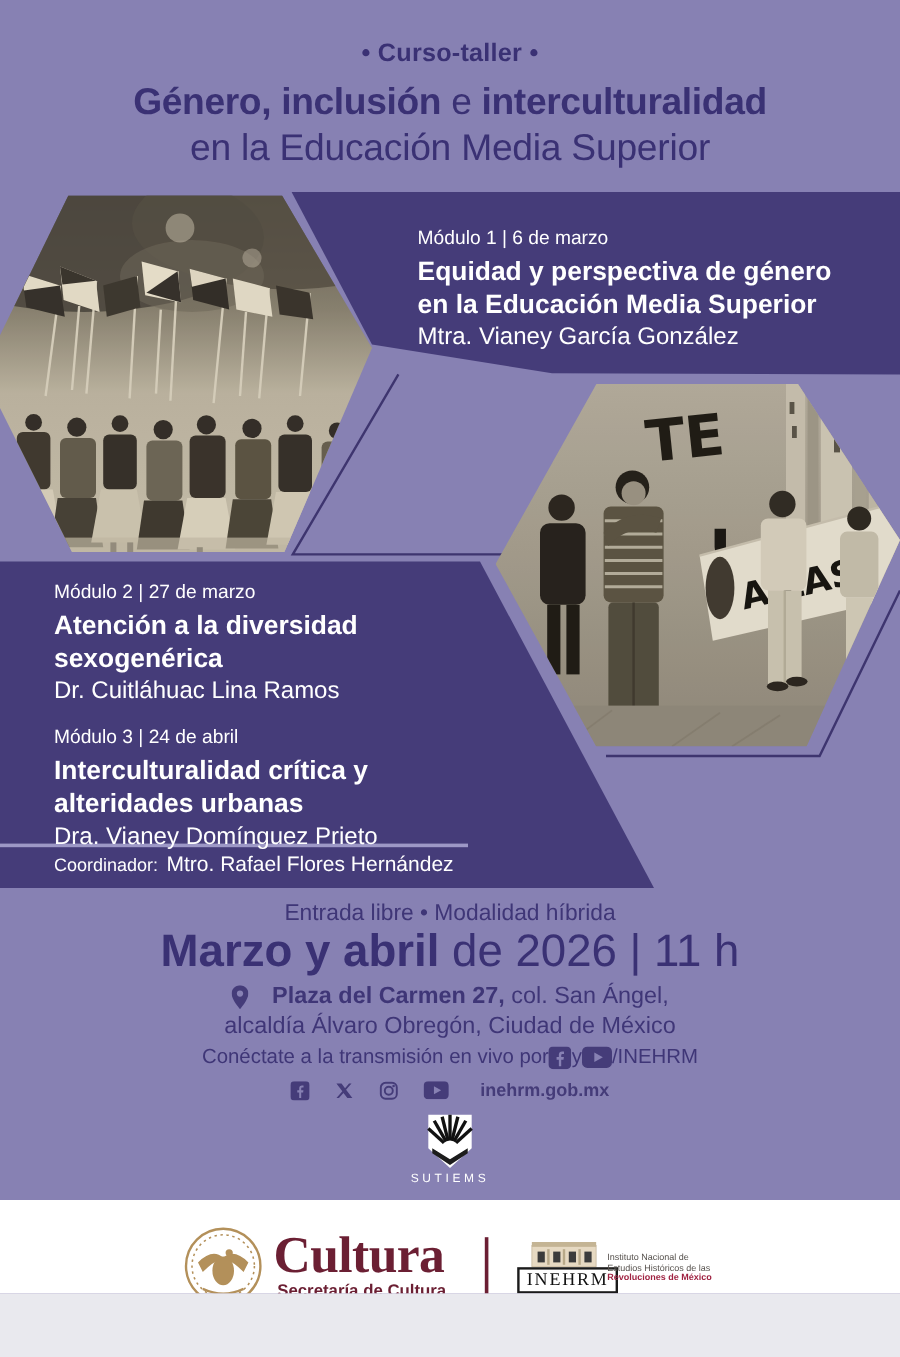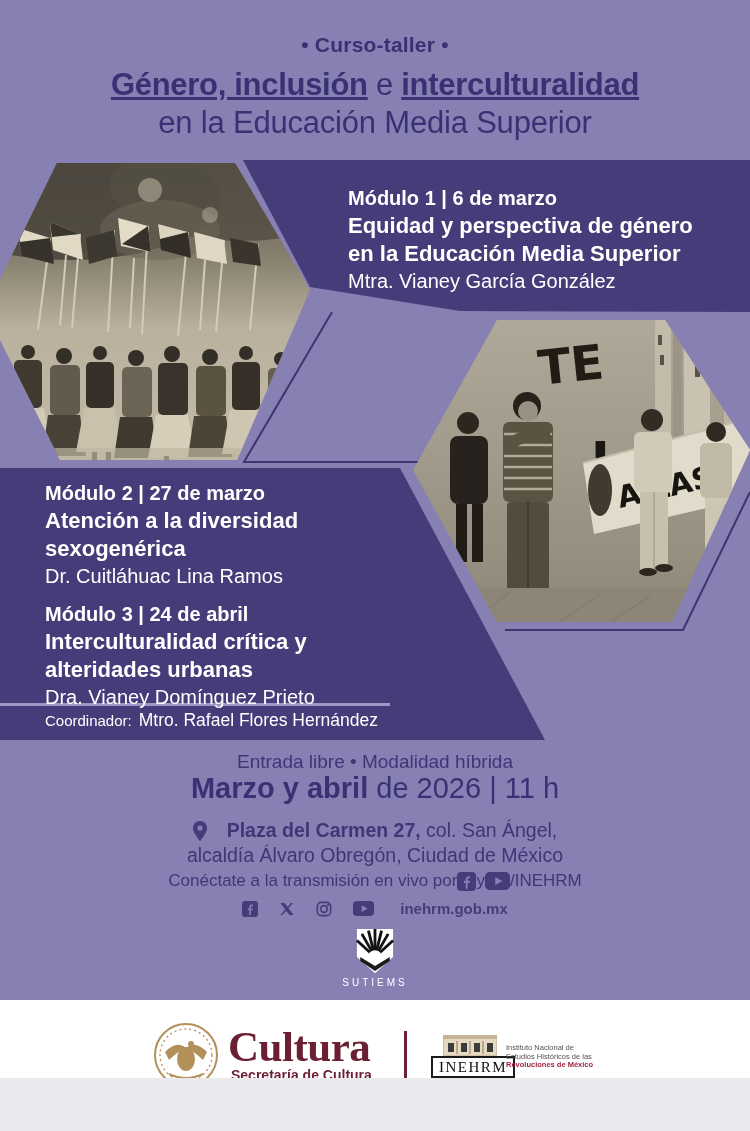--- a/index.html
+++ b/index.html
@@ -3,39 +3,39 @@
 <meta charset="utf-8">
 <style>
   html,body{margin:0;padding:0;background:#e9e9ee;}
   .poster{position:relative;width:750px;height:1078px;margin:0 auto;overflow:hidden;
           background:#8781b3;font-family:"Liberation Sans","DejaVu Sans",sans-serif;}
   .abs{position:absolute;}
   .ctr{left:0;right:0;text-align:center;}
   
   .kicker{top:33px;font-size:21px;font-weight:700;color:#3a3174;letter-spacing:.2px;}
   .t1{top:67px;font-size:31px;color:#3a3174;letter-spacing:-.3px;}
-  .t1 b{font-weight:700;text-decoration:underline;} .t1 .rg{font-weight:400;}
+  .t1 b{font-weight:700;} .t1 .rg{font-weight:400;}
   .t2{top:105px;font-size:31px;font-weight:400;color:#3a3174;letter-spacing:-.2px;}
   
   .mid{position:absolute;top:160px;left:0;}
   
   .mod{position:absolute;color:#fff;}
   .mod1{left:348px;top:185px;width:392px;}
   .m2{left:45px;top:480px;width:330px;}
   .m3{left:45px;top:601px;width:330px;}
-  .mlabel{font-size:20px;line-height:27px;font-weight:700;}
+  .mlabel{font-size:16px;line-height:27px;font-weight:400;}
   .mtitle{font-size:22px;line-height:28px;font-weight:700;}
   .mspeaker{font-size:20px;line-height:27px;font-weight:400;}
   
   .coord{left:45px;top:710px;color:#fff;}
   .clabel{font-size:15px;margin-right:7px;}
   .cname{font-size:17.5px;}
   
   .entry{top:751px;font-size:19px;color:#3f3677;}
-  .dateline{top:772px;font-size:29px;color:#3a3174;}
+  .dateline{top:772px;font-size:38px;color:#3a3174;}
   .dateline b{font-weight:700;} .dateline .rg{font-weight:400;}
   .addr1{top:819px;display:flex;justify-content:center;align-items:center;gap:20px;
          font-size:19.5px;color:#3f3677;width:100%;}
   .addr1 b{font-weight:700;}
   .addr2{top:844px;font-size:19.5px;color:#3f3677;}
   .stream{top:871px;display:flex;justify-content:center;align-items:center;gap:0;
           font-size:17px;color:#3f3677;width:100%;}
   .social{top:900px;display:flex;justify-content:center;align-items:center;gap:21px;
           width:100%;font-size:15px;font-weight:700;color:#453c79;}
   .social .site{margin-left:5px;}

